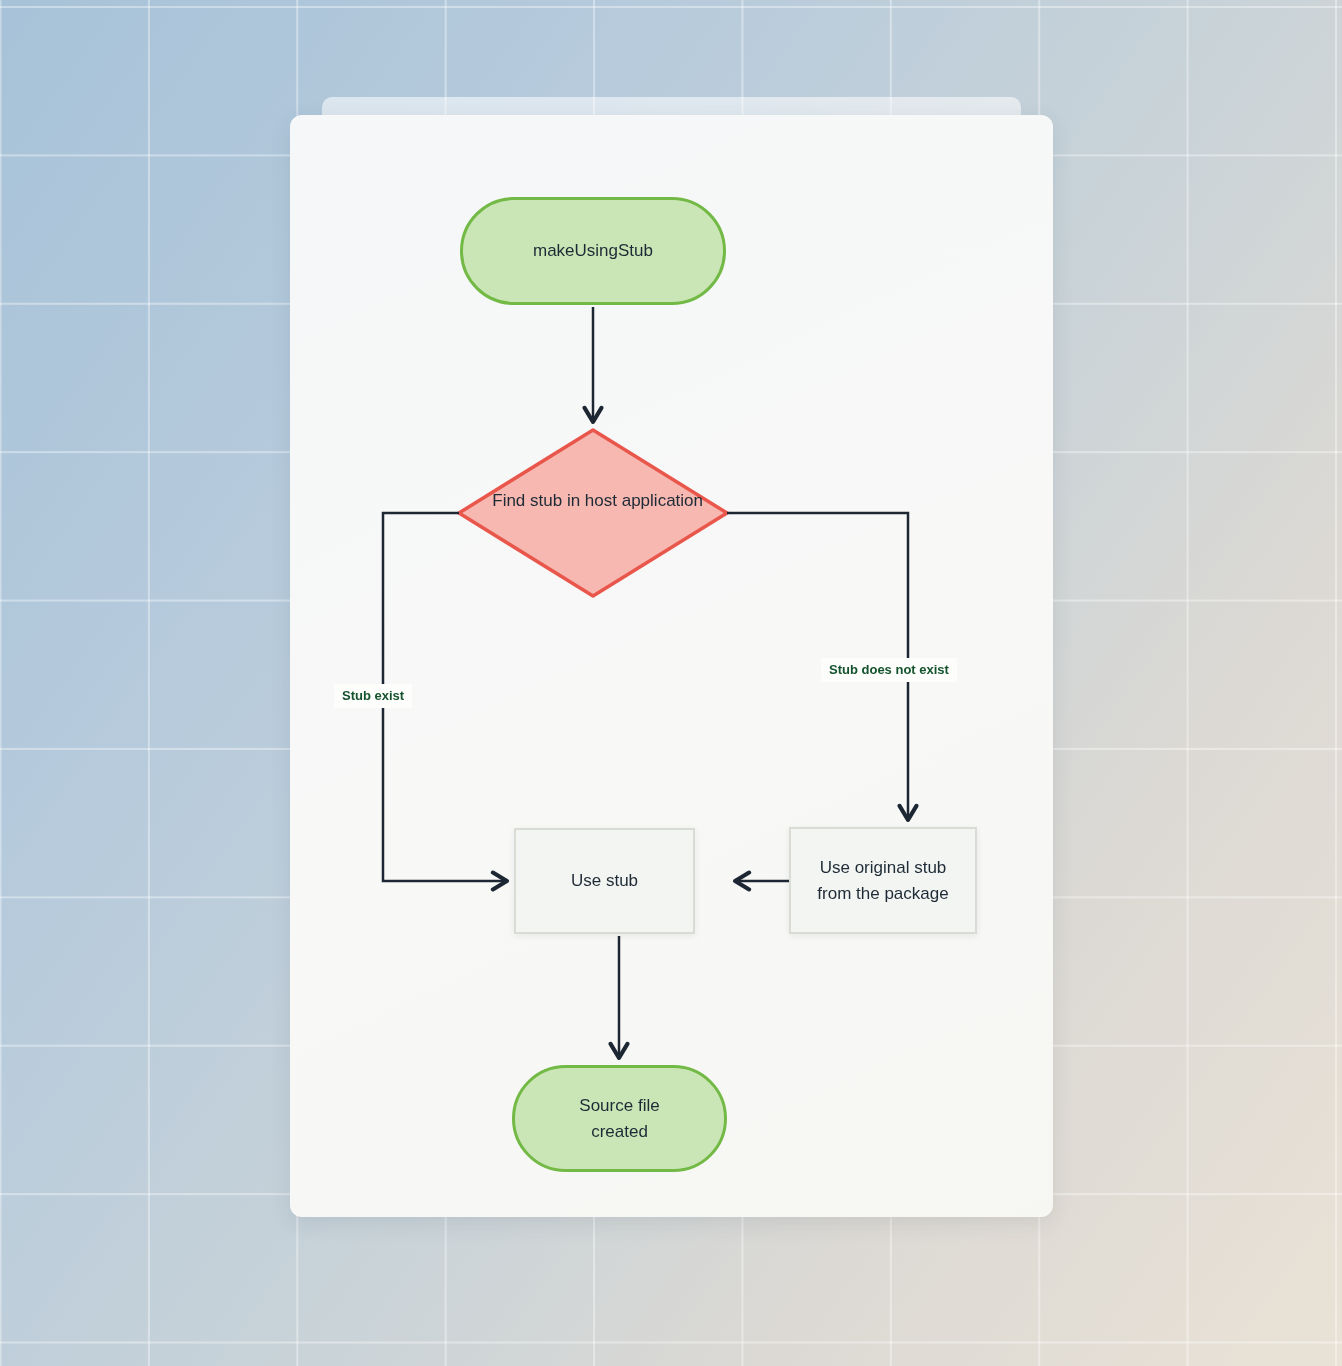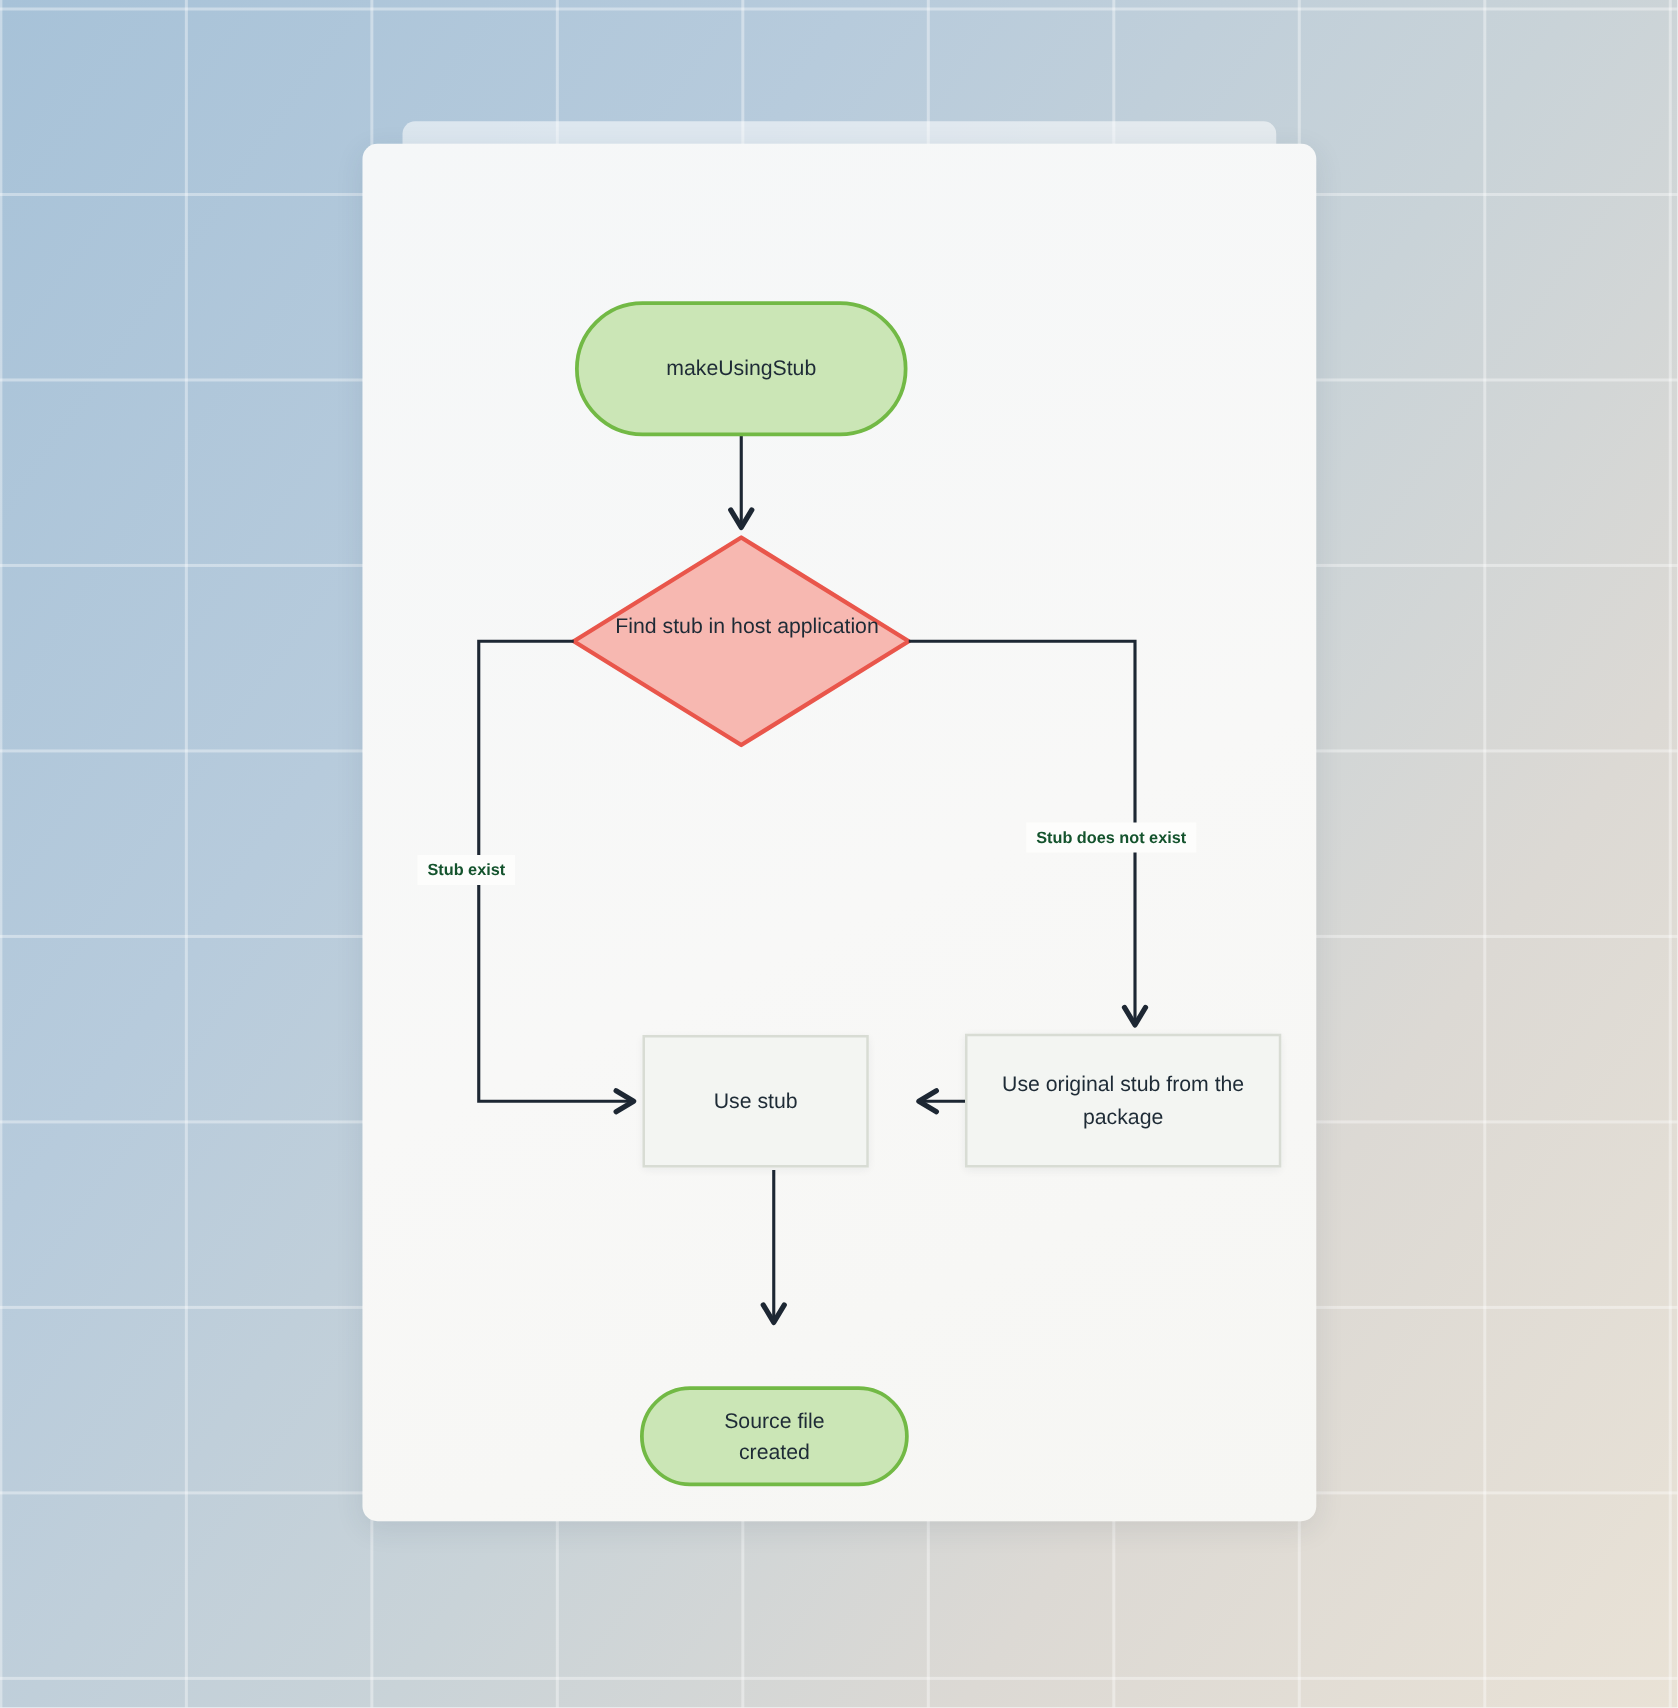--- a/index.html
+++ b/index.html
@@ -51,21 +51,20 @@
     text-align: center;
     color: #1e2b36;
     font-size: 17px;
     line-height: 1.5;
   }
 
   .terminator {
     background: #cbe6b6;
     border: 3px solid #72b945;
     border-radius: 60px;
-    margin-top: 44px;
   }
 
   .process {
     background: #f3f5f2;
     border: 2px solid #d8dcd4;
     box-shadow: 0 2px 7px rgba(30,45,60,0.07);
   }
 
   .decision-label {
     position: absolute;
@@ -120,25 +119,25 @@
   </div>
 
   <div class="decision-label" style="left:483px; top:488px;">
     <span>Find stub in host application</span>
   </div>
 
   <div class="node process" style="left:514px; top:828px; width:181px; height:106px;">
     <span>Use stub</span>
   </div>
 
-  <div class="node process" style="left:772px; top:827px; width:253px; height:107px; padding:0 14px;">
+  <div class="node process" style="left:789px; top:827px; width:188px; height:107px; padding:0 14px;">
     <span>Use original stub from the package</span>
   </div>
 
-  <div class="node terminator" style="left:512px; top:1065px; width:215px; height:80px; padding:0 40px;">
+  <div class="node terminator" style="left:512px; top:1065px; width:215px; height:107px; padding:0 40px;">
     <span>Source file created</span>
   </div>
 
   <div class="edge-label" style="left:334px; top:684px;">
     <span>Stub exist</span>
   </div>
 
   <div class="edge-label" style="left:821px; top:658px;">
     <span>Stub does not exist</span>
   </div>

